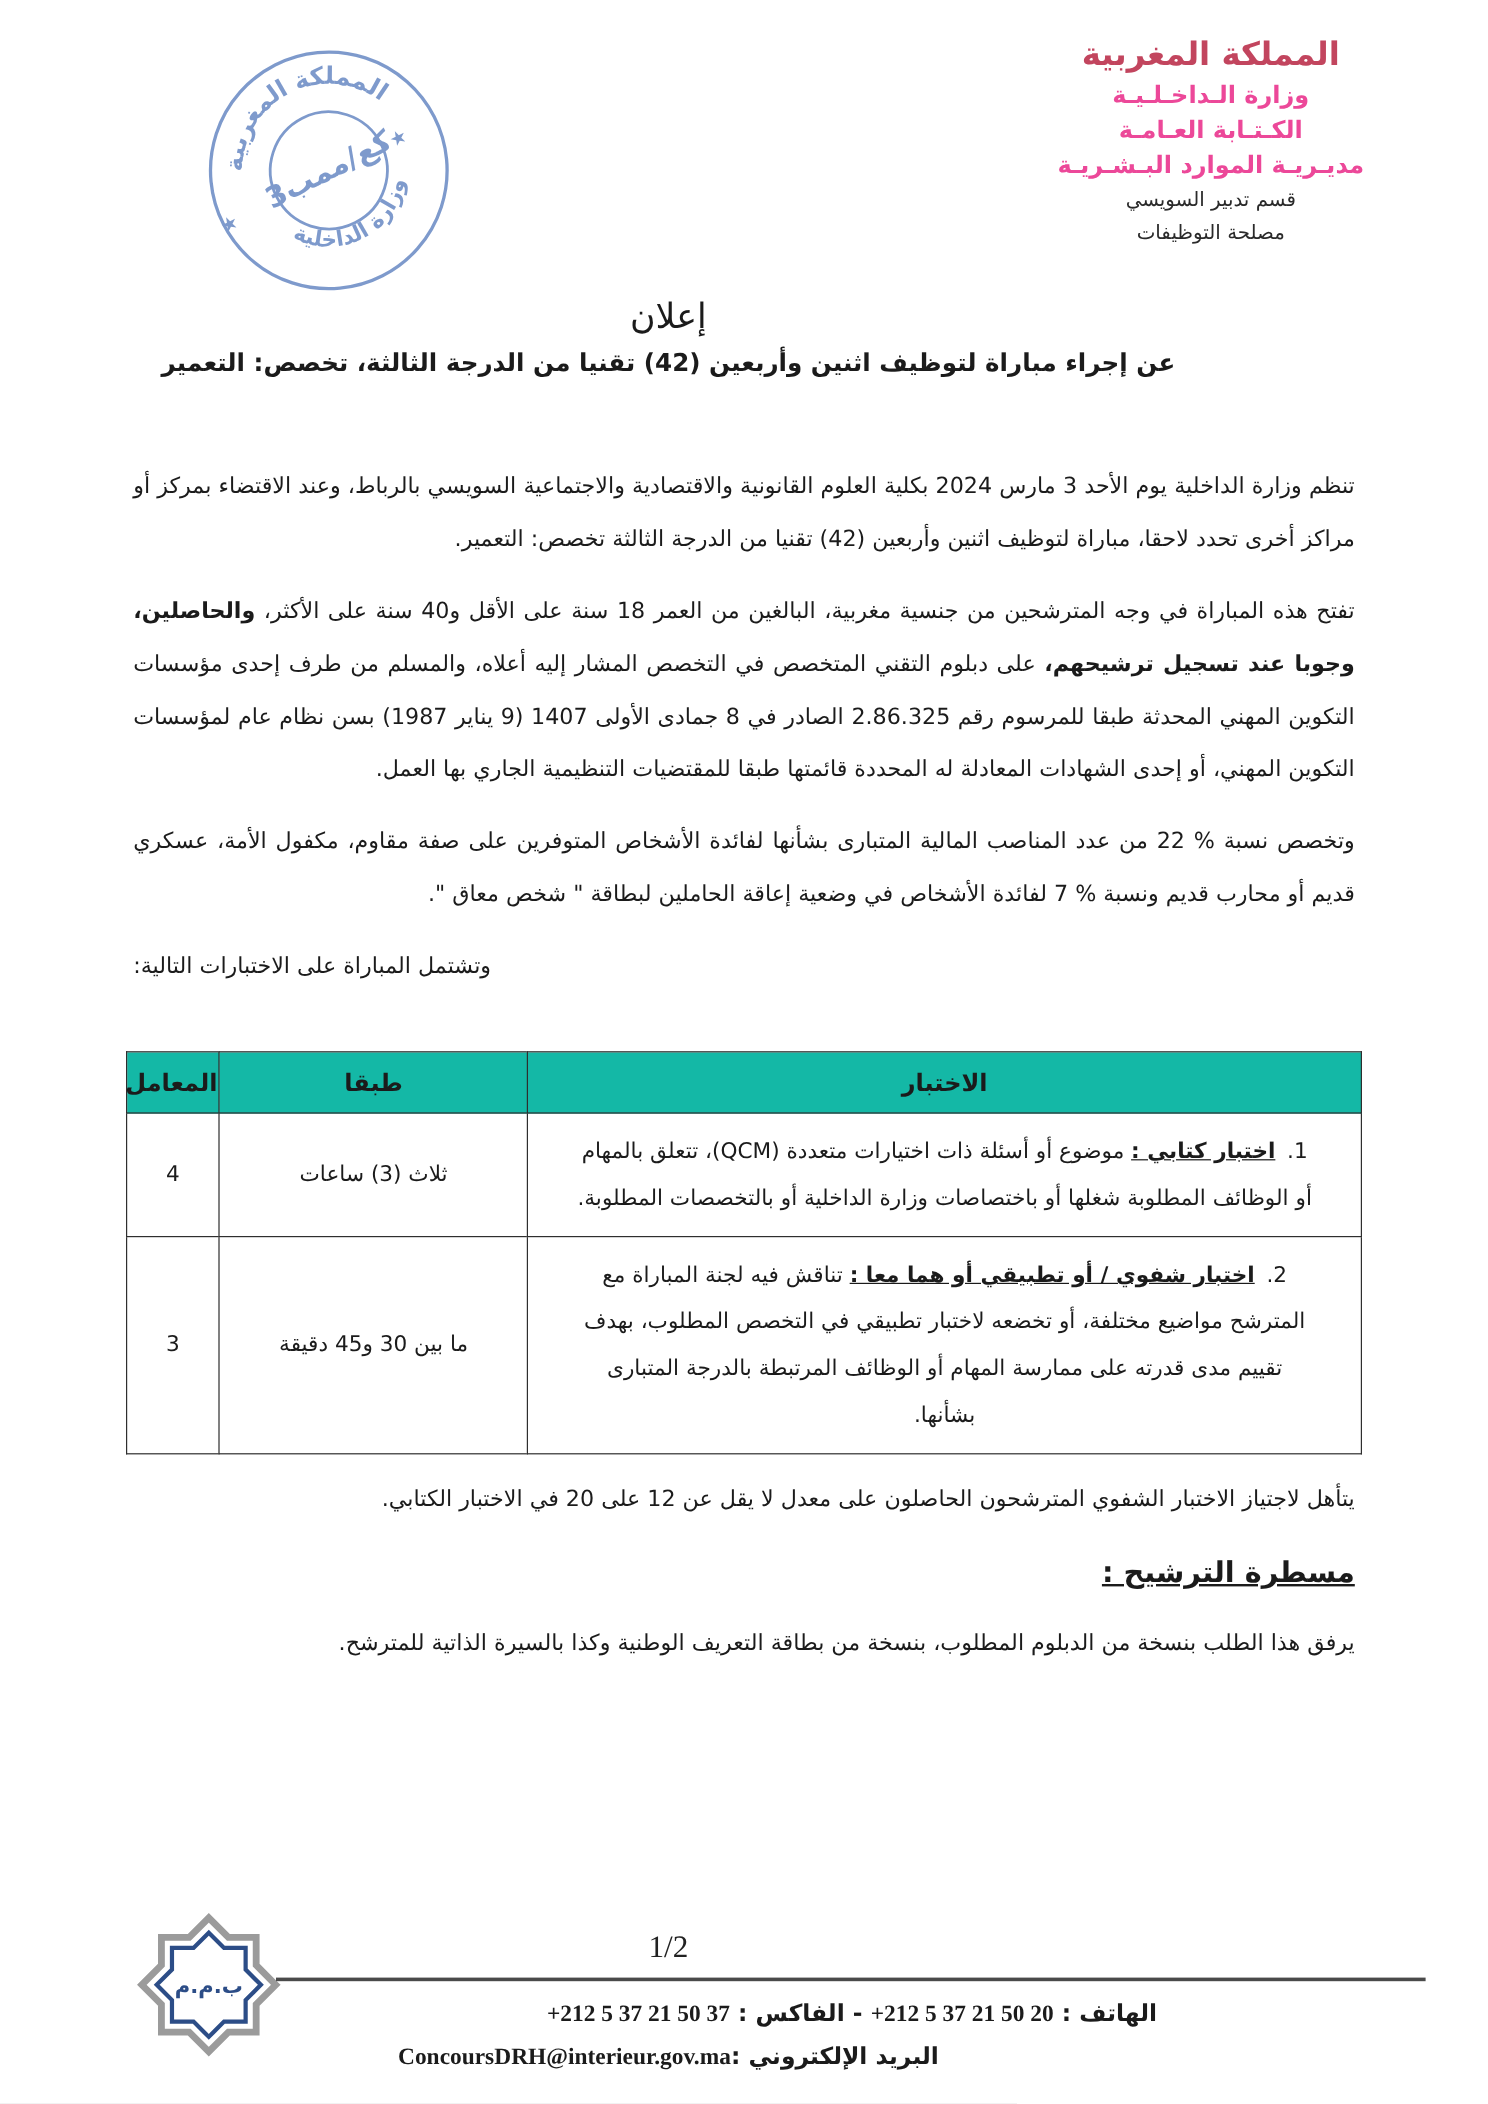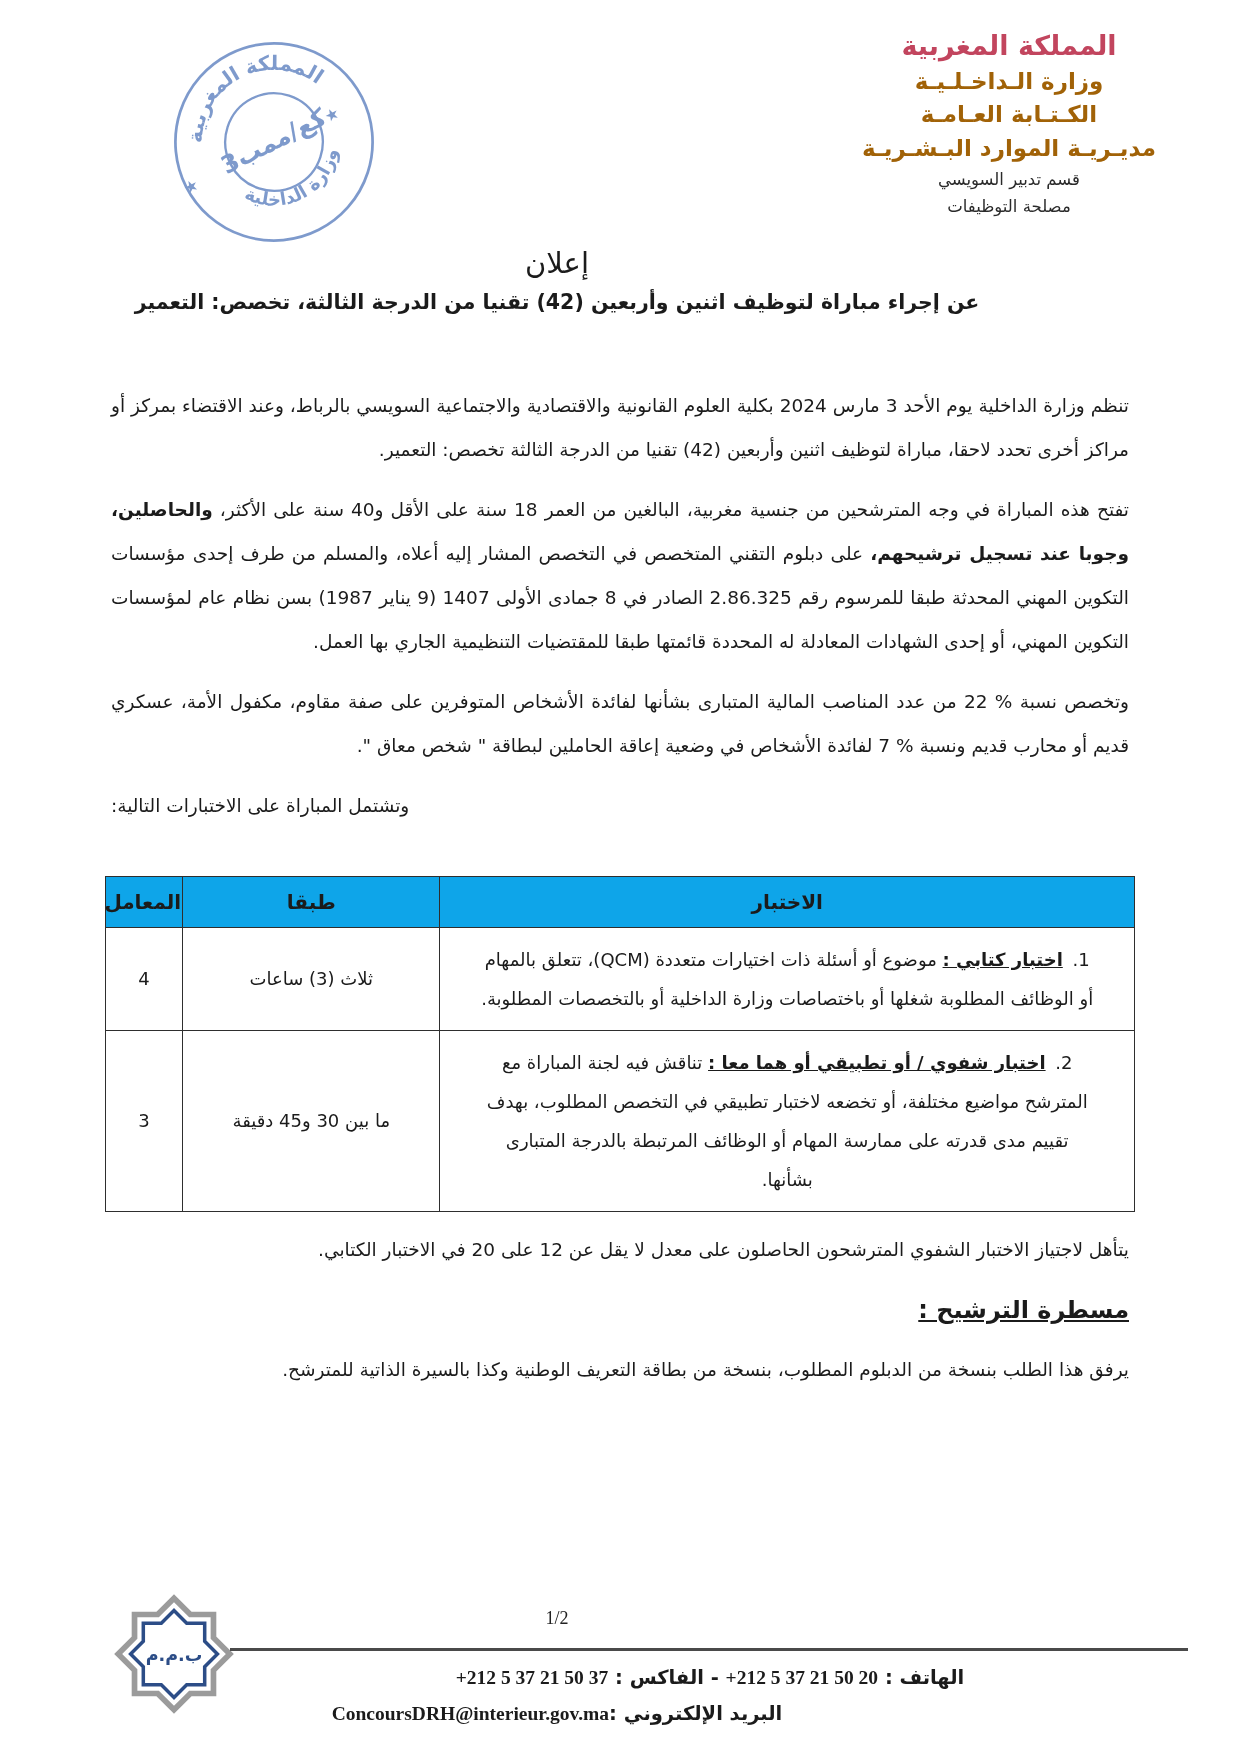--- a/index.html
+++ b/index.html
@@ -10,21 +10,21 @@
     background:#ffffff;
     font-family:"DejaVu Sans",sans-serif;
     color:#1b1b1b;
     overflow:hidden;
   }
   
   .stamp{position:absolute;left:168px;top:36px;width:212px;height:212px;opacity:.88;}
   
   .gov-header{position:absolute;top:26px;right:66px;width:330px;text-align:center;line-height:1.45;}
   .gov-header .kingdom{font-size:27px;font-weight:bold;letter-spacing:1px;}
-  .gov-header .big{font-size:23px;font-weight:bold;color:#a16207;}
+  .gov-header .big{font-size:20px;font-weight:bold;color:#ec4899;}
   .gov-header .small{font-size:16.5px;color:#2a2a2a;margin-top:3px;}
   
   .title-block{position:absolute;top:246px;left:0;width:1114px;text-align:center;}
   .title-main{font-size:29px;font-weight:normal;margin:0 0 10px 0;}
   .title-sub{font-size:20.5px;font-weight:bold;margin:0;}
   
   .content{position:absolute;top:368px;right:95px;left:95px;font-size:18.5px;line-height:44px;text-align:justify;}
   .content p{margin:16px;}
   .p2{margin-top:14px;}
   .p3{margin-top:14px;}
@@ -34,32 +34,32 @@
   .p6{margin-top:10px;text-align:center;}
   .p7{margin-top:14px;text-align:right;}
   .b{font-weight:bold;}
   
   .exams-table{
     width:1030px;margin:48px auto 0 auto;
     border-collapse:collapse;table-layout:fixed;
     font-size:18px;
   }
   .exams-table th,.exams-table td{border:1.6px solid #2e2e2e;vertical-align:middle;}
-  .exams-table th{background:#0ea5e9;font-weight:bold;font-size:20px;height:48px;text-align:center;}
+  .exams-table th{background:#14b8a6;font-weight:bold;font-size:20px;height:48px;text-align:center;}
   .col-exam{width:67.5%;}
   .col-dur{width:25%;}
   .col-coef{width:7.5%;}
   td.exam-cell{padding:12px 40px;text-align:center;line-height:39px;}
   td.dur-cell,td.coef-cell{text-align:center;padding:6px 8px;line-height:34px;}
   .lead{font-weight:bold;text-decoration:underline;}
   .row-num{padding-left:4px;}
   
   .footer-logo{position:absolute;left:112px;top:1592px;width:124px;height:124px;}
   .page-number{position:absolute;top:1608px;left:0;width:1114px;text-align:center;
-    font-family:"Liberation Serif","DejaVu Serif",serif;font-size:18px;color:#222;}
+    font-family:"Liberation Serif","DejaVu Serif",serif;font-size:26px;color:#222;}
   .footer-rule{position:absolute;top:1648px;left:230px;right:52px;border-top:3.5px solid #4a4a4a;}
   .footer-contact{position:absolute;top:1660px;left:240px;right:60px;text-align:center;
     font-size:19.5px;font-weight:bold;line-height:36px;}
   .footer-email{position:absolute;top:1696px;left:0;width:1114px;text-align:center;
     font-size:19.5px;font-weight:bold;line-height:36px;}
   .latin{font-family:"Liberation Serif","DejaVu Serif",serif;}
 </style>
 </head>
 <body>
 

